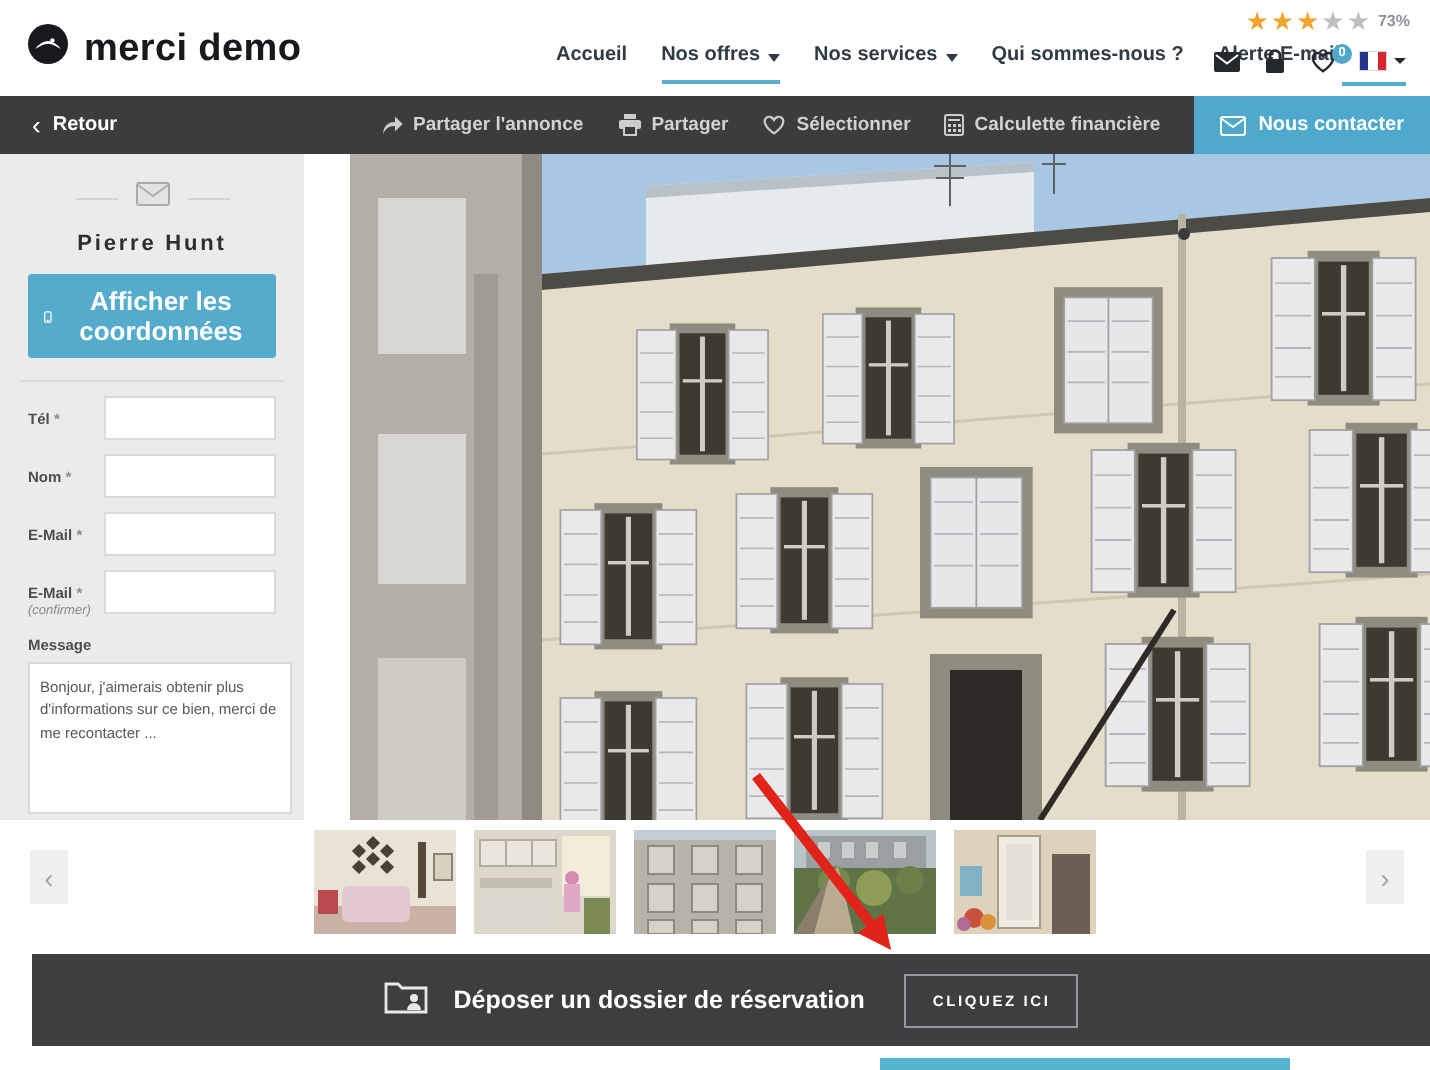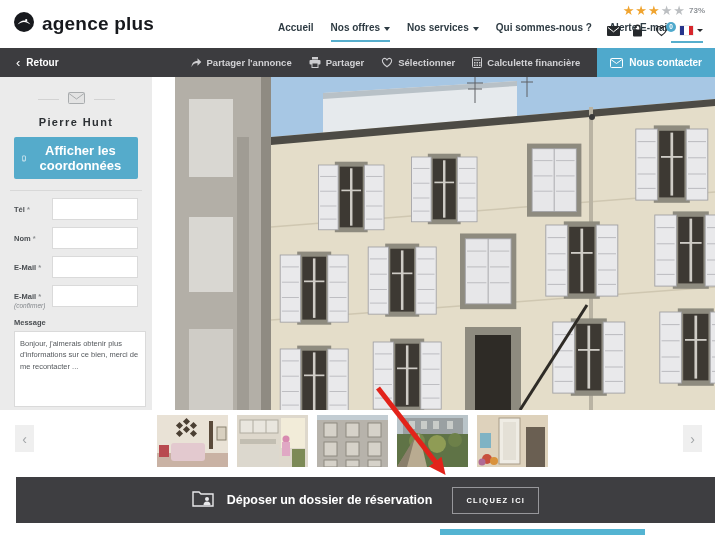--- a/index.html
+++ b/index.html
@@ -84,21 +84,21 @@
 
   <div class="header">
     <a class="brand">
       <span>
         <svg width="22" height="22" viewBox="0 0 22 22">
             <circle cx="11" cy="11" r="10" fill="#17191d"></circle>
             <path d="M4.5 13.5 Q11 5.5 17.5 13.5 L14.2 11.8 Q11 10 7.8 11.8 Z" fill="#fff"></path>
             <circle cx="13.2" cy="9.2" r="1.1" fill="#fff"></circle>
           </svg>
       </span>
-      <span class="brand-text">agence plus</span>
+      <span class="brand-text">merci demo</span>
     </a>
 
     <nav class="main-nav">
       <a class="nav-item">
           <span>Accueil</span>
         </a>
       <a class="nav-item active">
           <span>Nos offres</span>
           <i class="caret"></i>
         </a>

